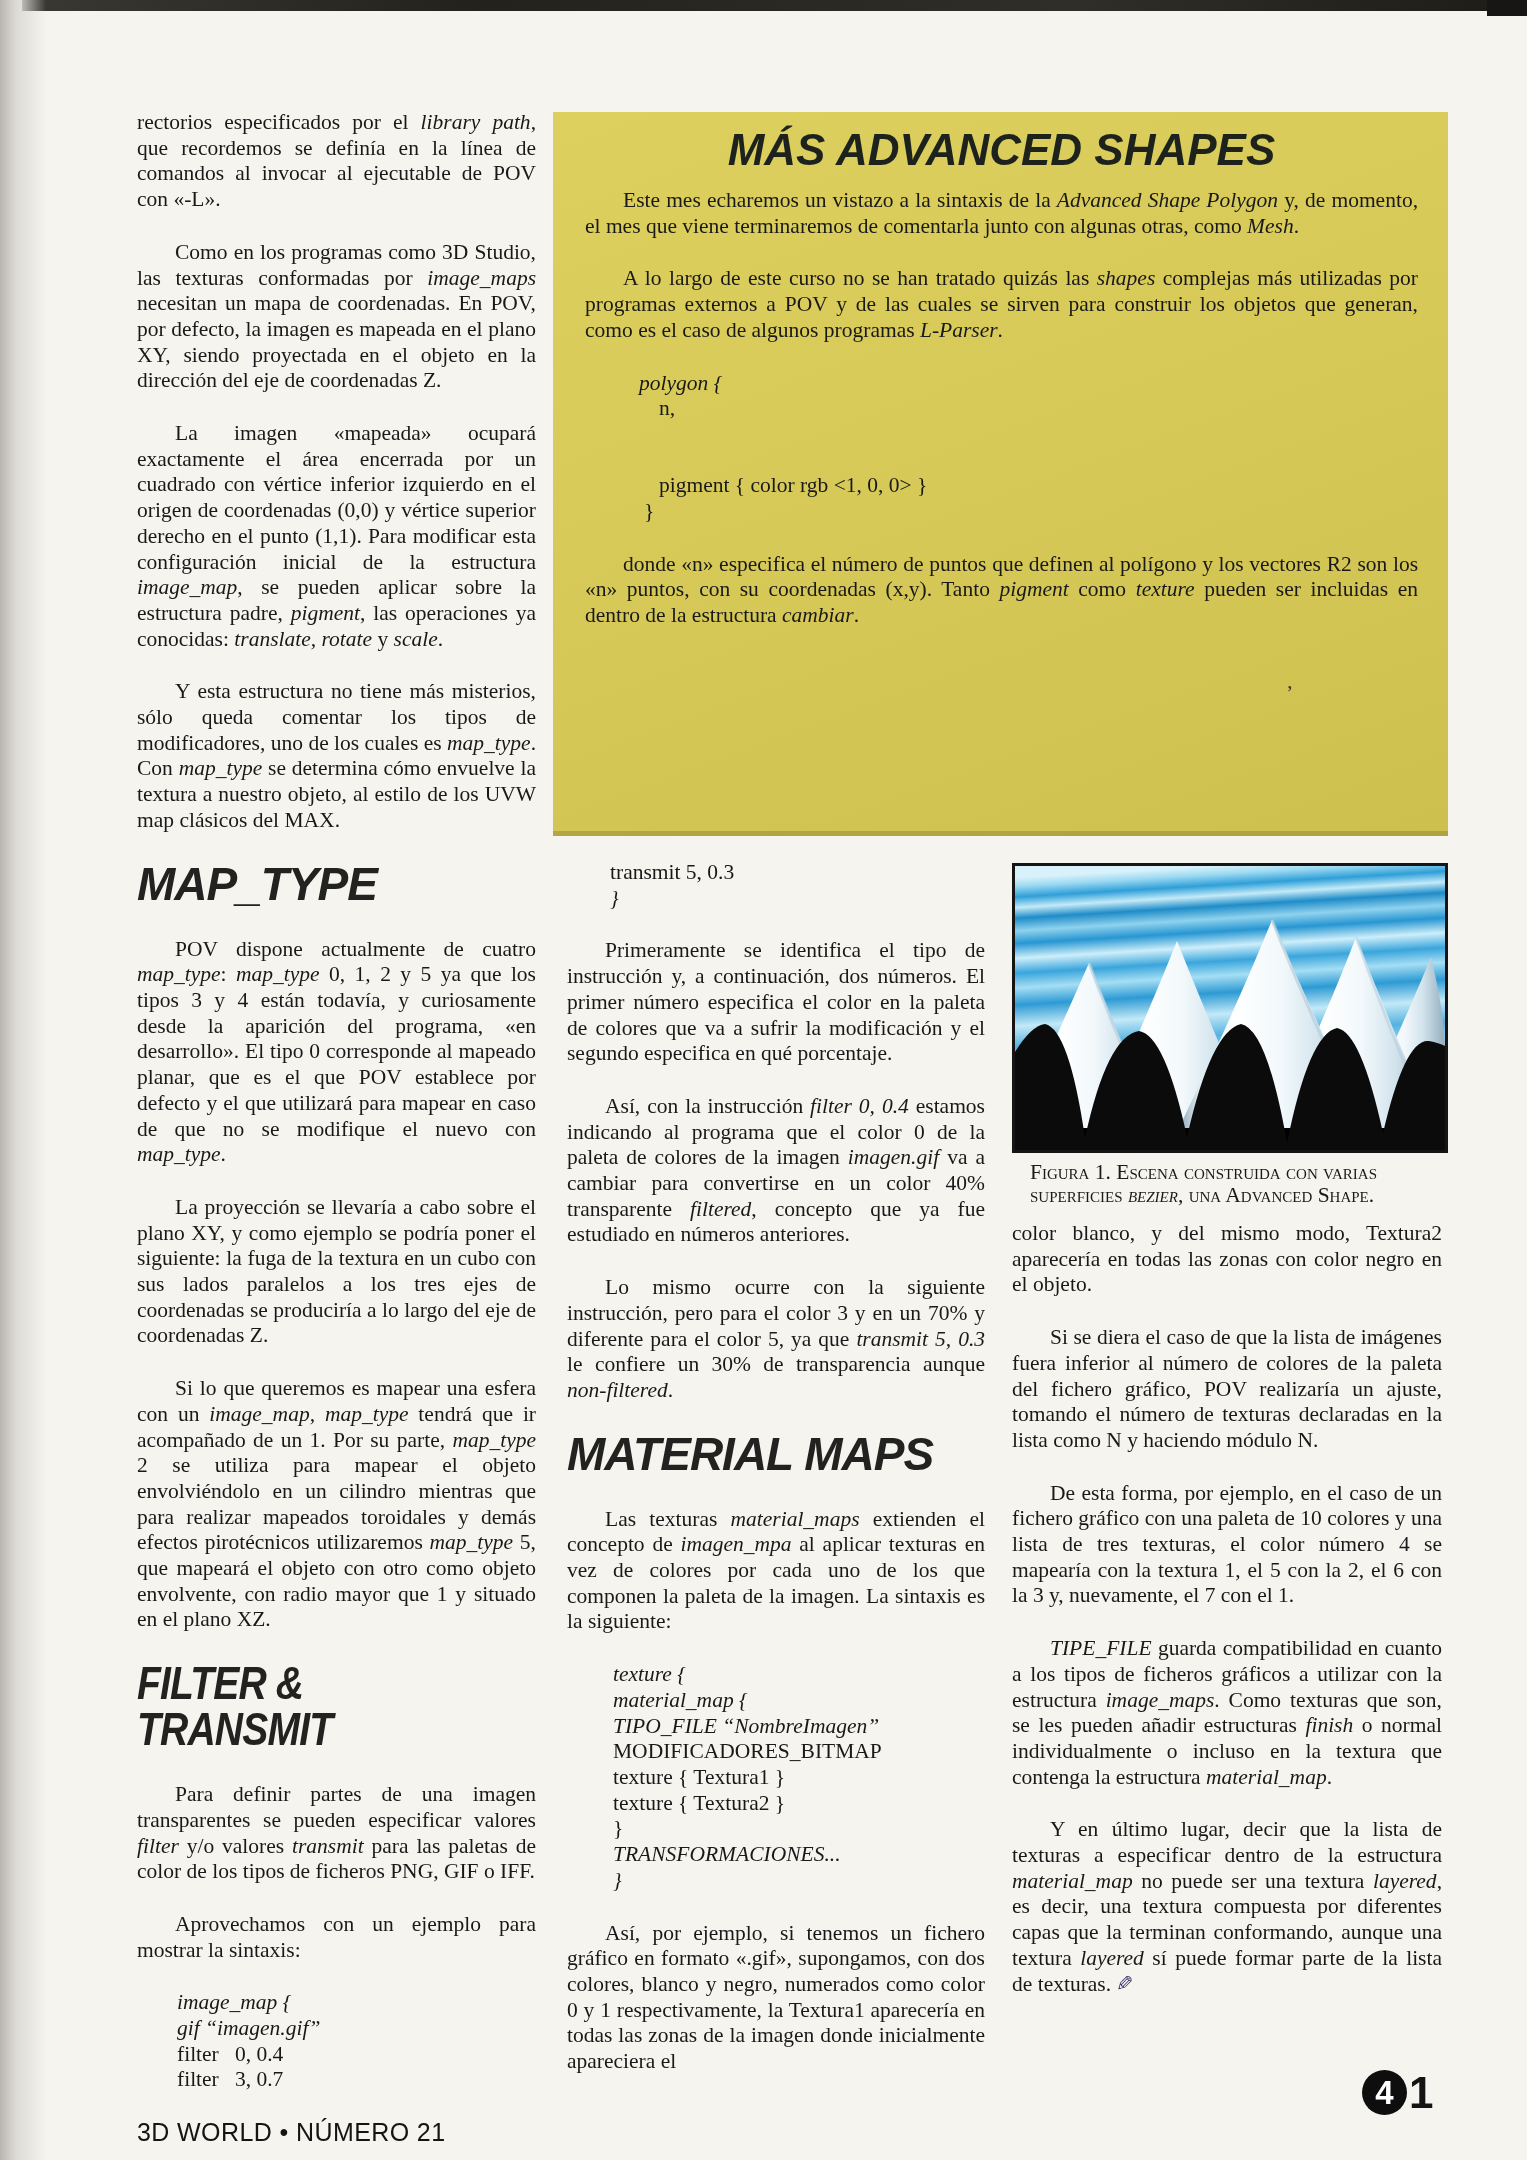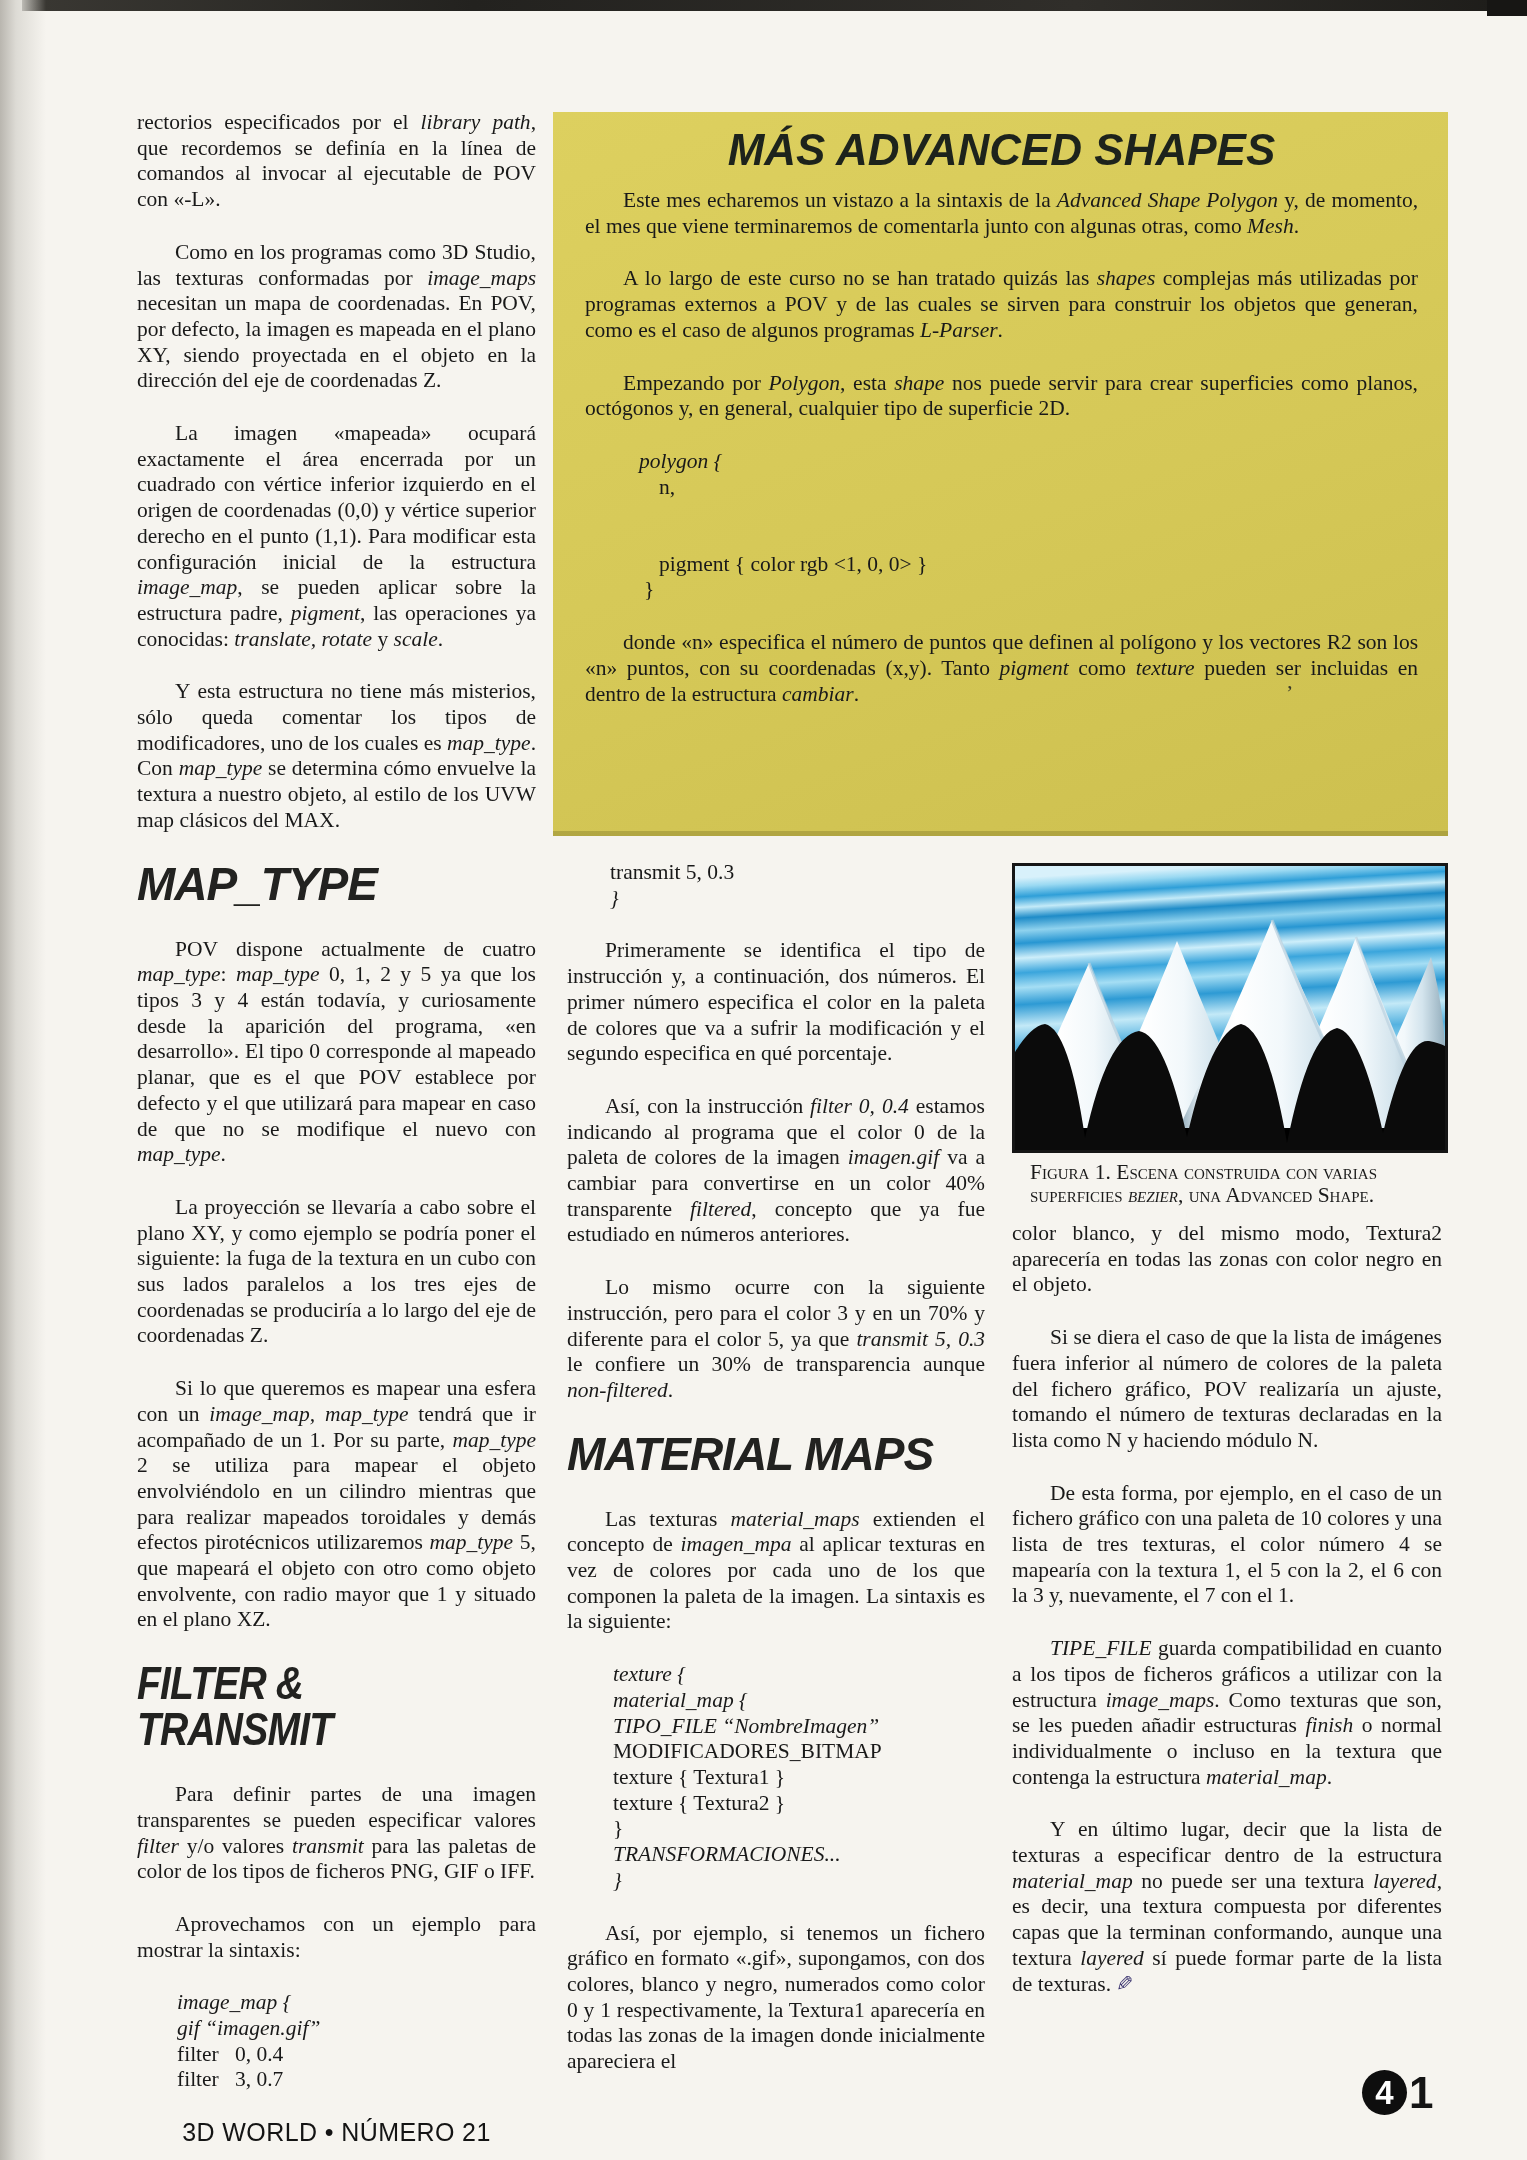--- a/index.html
+++ b/index.html
@@ -47,21 +47,21 @@
   .midtop{padding-left:43px;margin-bottom:27px;}
   .stray{position:absolute;left:733px;top:568px;font-size:22px;color:#3a3a2a;}
   figure{margin:0;}
   .figbox{width:430px;height:284px;border:3px solid #151515;display:block;background:#000;}
   .caption{
     margin:8px 0 14px 18px;font-variant:small-caps;font-size:21.5px;line-height:23px;
     text-align:left;color:#1a1a1a;
   }
   .footer{
     margin-top:4px;font-family:"Liberation Sans", sans-serif;font-size:25px;
-    letter-spacing:0.4px;color:#141414;text-align:center;
+    letter-spacing:0.4px;color:#141414;text-align:left;
   }
   .pagenum{position:absolute;left:1362px;top:2070px;display:flex;align-items:center;}
   .pn-circle{
     display:inline-flex;align-items:center;justify-content:center;
     width:45px;height:45px;border-radius:50%;background:#0e0e0e;color:#ffffff;
     font-family:"Liberation Sans", sans-serif;font-weight:bold;font-size:33px;line-height:45px;
   }
   .pn-plain{
     font-family:"Liberation Sans", sans-serif;font-weight:bold;font-size:44px;color:#141414;margin-left:2px;
   }
@@ -93,21 +93,20 @@
     <div class="codeline"><span>filter   0, 0.4</span></div>
     <div class="codeline"><span>filter   3, 0.7</span></div>
   </div>
   <div class="footer">3D WORLD • NÚMERO 21</div>
 </div>
 
 <div class="yellowbox">
   <h1 class="box-title">MÁS ADVANCED SHAPES</h1>
   <p class="para indent"><span>Este mes echaremos un vistazo a la sintaxis de la </span><span class="it">Advanced Shape Polygon</span><span> y, de momento, el mes que viene terminaremos de comentarla junto con algunas otras, como </span><span class="it">Mesh</span><span>.</span></p>
   <p class="para indent"><span>A lo largo de este curso no se han tratado quizás las </span><span class="it">shapes</span><span> complejas más utilizadas por programas externos a POV y de las cuales se sirven para construir los objetos que generan, como es el caso de algunos programas </span><span class="it">L-Parser</span><span>.</span></p>
-  <p class="para indent"><span>Empezando por </span><span class="it">Polygon</span><span>, esta </span><span class="it">shape</span><span> nos puede servir para crear superficies como planos, octógonos y, en general, cualquier tipo de superficie 2D.</span></p>
   <div class="codeblock boxcode">
     <div class="codeline"><span class="it">polygon {</span></div>
     <div class="codeline ind1"><span>n,</span></div>
     <div class="codeline">&nbsp;</div>
     <div class="codeline">&nbsp;</div>
     <div class="codeline ind1"><span>pigment { color rgb &lt;1, 0, 0&gt; }</span></div>
     <div class="codeline ind2"><span>}</span></div>
   </div>
   <p class="para indent"><span>donde «n» especifica el número de puntos que definen al polígono y los vectores R2 son los «n» puntos, con su coordenadas (x,y). Tanto </span><span class="it">pigment</span><span> como </span><span class="it">texture</span><span> pueden ser incluidas en dentro de la estructura </span><span class="it">cambiar</span><span>.</span></p>
   <span class="stray">’</span>

